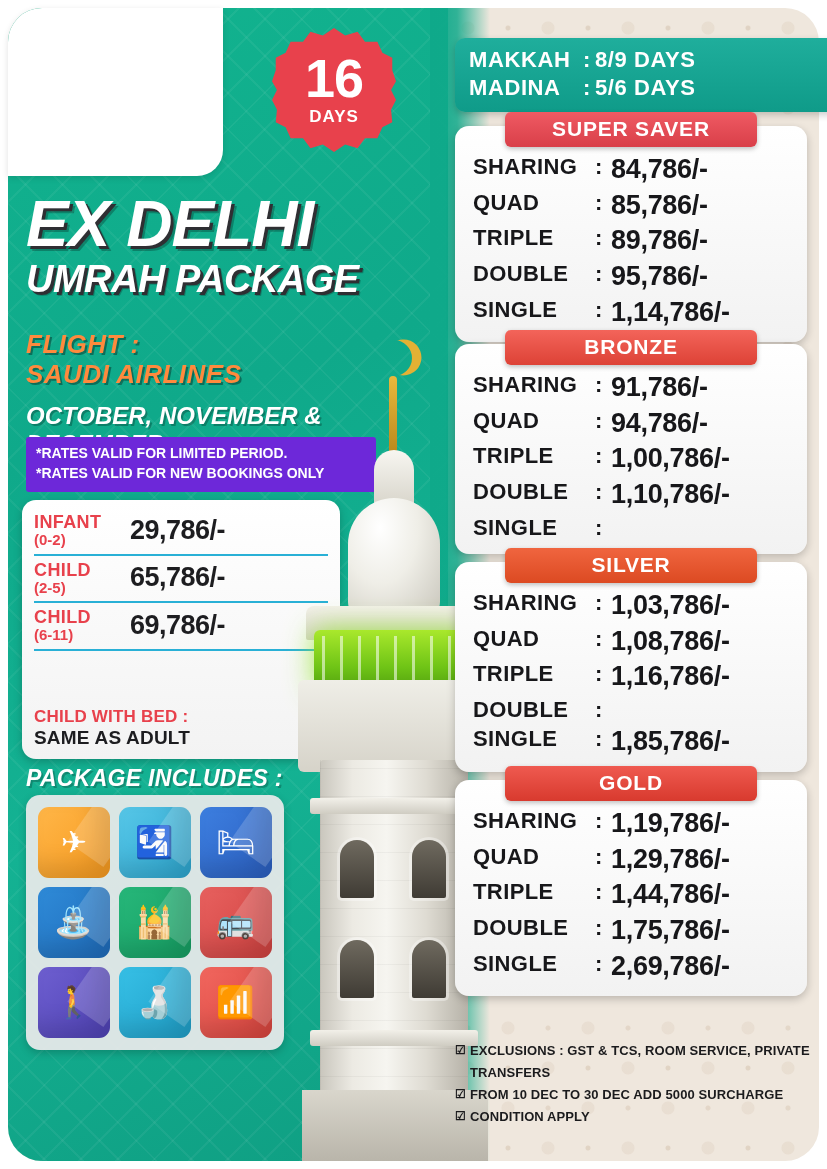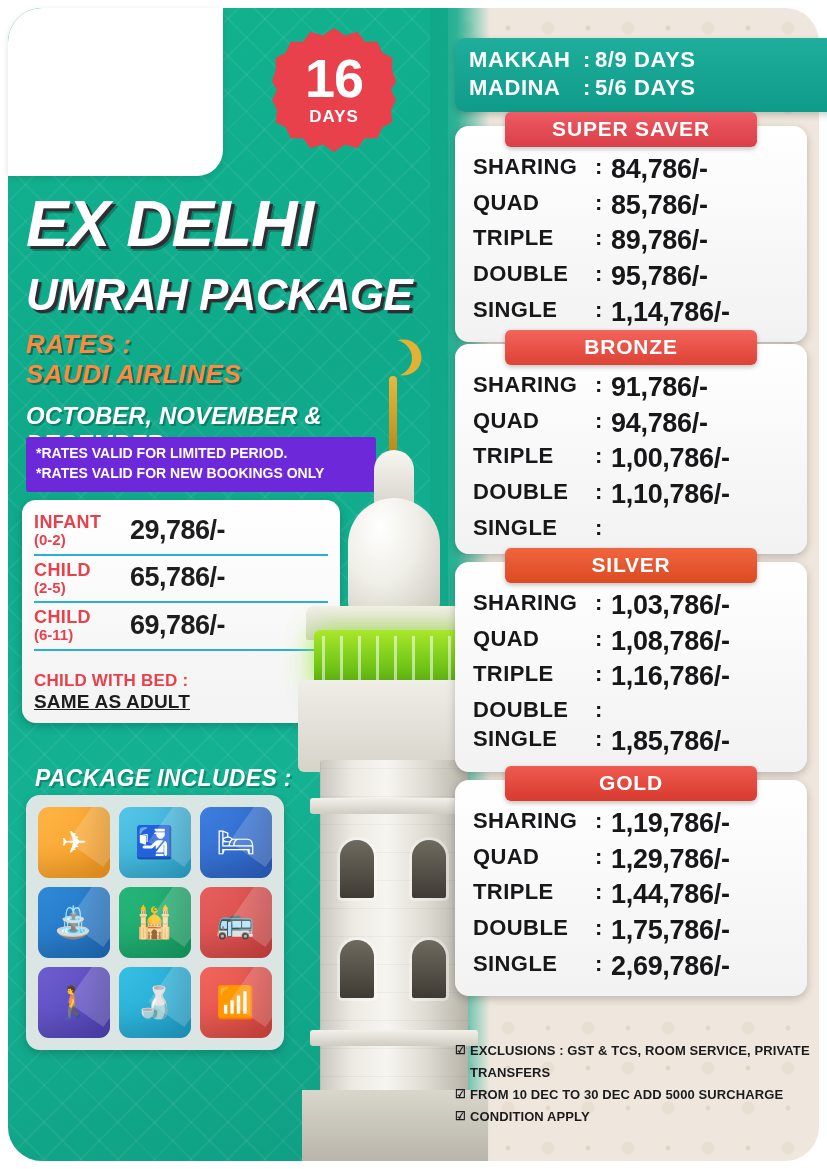--- a/index.html
+++ b/index.html
@@ -135,27 +135,27 @@
     font-weight: 800;
     font-style: italic;
     color: #ffffff;
     letter-spacing: -1px;
     line-height: 1;
     text-shadow:
       3px 3px 0 #2f2f33,
       5px 5px 0 rgba(0,0,0,0.25);
   }
   .headline .subtitle {
-    font-size: 44px;
+    font-size: 38px;
     font-weight: 800;
     font-style: italic;
     color: #ffffff;
     letter-spacing: -0.5px;
     line-height: 1.05;
-    margin-top: 16px;
+    margin-top: 4px;
     text-shadow:
       3px 3px 0 #2f2f33,
       4px 4px 0 rgba(0,0,0,0.22);
   }
   .flight-line {
     position: absolute;
     left: 26px;
     top: 330px;
     width: 420px;
   }
@@ -231,39 +231,39 @@
     line-height: 1.05;
   }
   .child-row .cv {
     font-size: 27px;
     font-weight: 800;
     color: #1d1d20;
     letter-spacing: -0.5px;
   }
   .child-bed {
     padding-top: 20px;
+    margin-top: 36px;
   }
   .child-bed .b1 {
     font-size: 17px;
     font-weight: 800;
     color: #e8414c;
     letter-spacing: 0.2px;
   }
   .child-bed .b2 {
     font-size: 19px;
     font-weight: 700;
     color: #1d1d20;
     letter-spacing: 0.2px;
-    text-decoration: underline;
   }
 
   
   .pkg-title {
     position: absolute;
-    left: 35px;
+    left: 26px;
     top: 765px;
     font-size: 23px;
     font-weight: 800;
     font-style: italic;
     color: #ffffff;
     letter-spacing: 0.3px;
     text-shadow: 2px 2px 0 rgba(0,0,0,0.22);
   }
   .icon-box {
     position: absolute;
@@ -553,21 +553,21 @@
     <div class="num">16</div>
     <div class="lbl">DAYS</div>
   </div>
 
   <div class="headline">
     <div class="title">EX DELHI</div>
     <div class="subtitle">UMRAH PACKAGE</div>
   </div>
 
   <div class="flight-line">
-    <div class="f1">RATES :</div>
+    <div class="f1">FLIGHT :</div>
     <div class="f2">SAUDI AIRLINES</div>
   </div>
 
   <div class="months">OCTOBER, NOVEMBER &amp; DECEMBER</div>
 
   <div class="rate-note">
     <div>*RATES VALID FOR LIMITED PERIOD.</div>
     <div>*RATES VALID FOR NEW BOOKINGS ONLY</div>
   </div>
 

